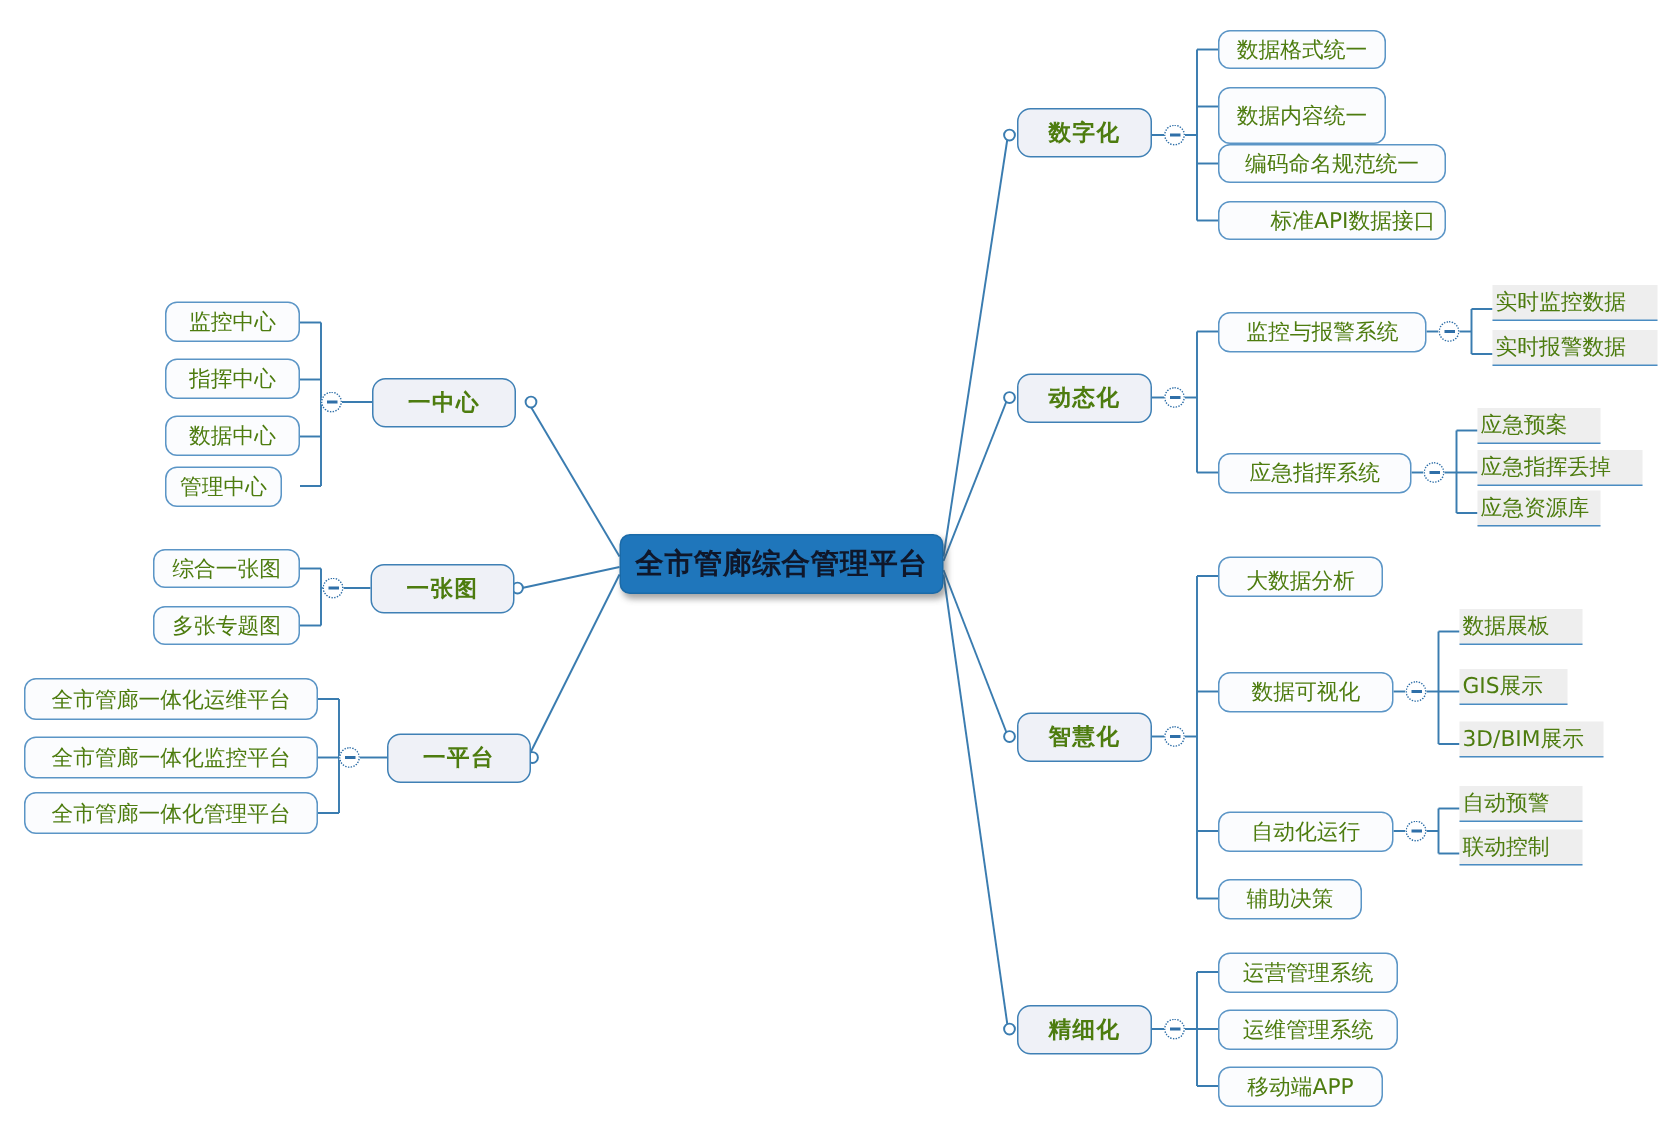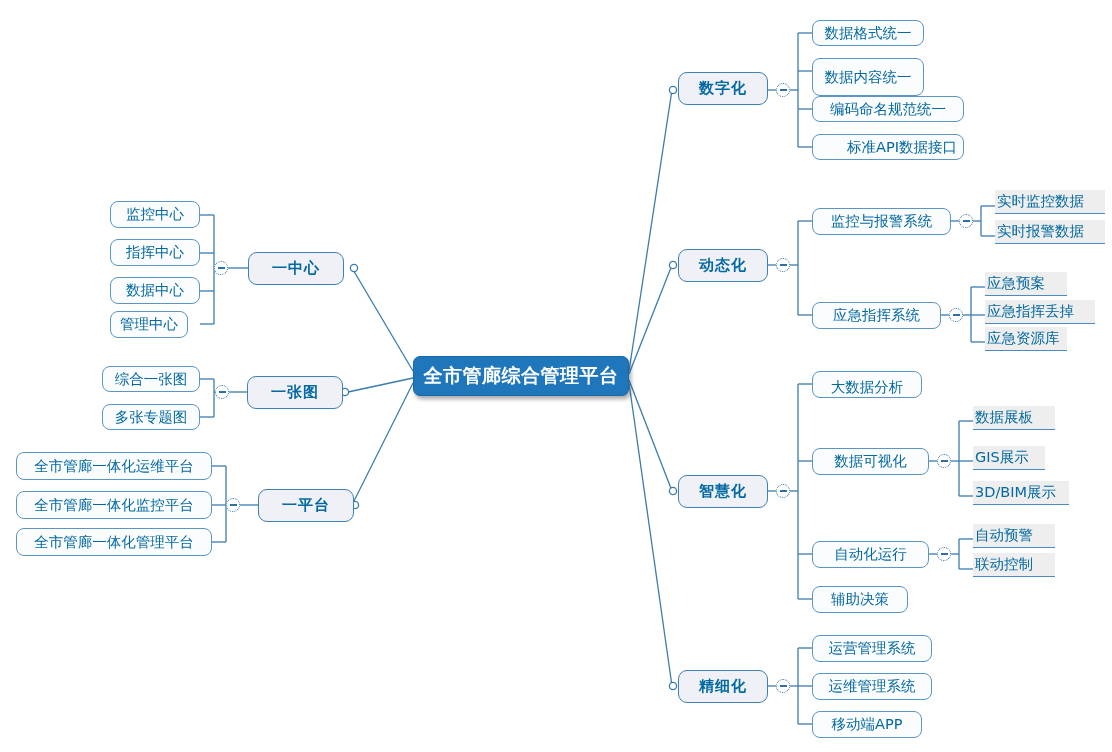--- a/index.html
+++ b/index.html
@@ -26,28 +26,28 @@
     height: 752px;
     pointer-events: none;
   }
   .node {
     position: absolute;
     box-sizing: border-box;
     display: flex;
     align-items: center;
     justify-content: center;
     white-space: nowrap;
-    color: #0369a1;
+    color: #4d7c0f;
   }
   
   .n-root {
     background: #1f76bb;
     border: 1px solid #1a6aa8;
     border-radius: 7px;
-    color: #ffffff;
+    color: #0f172a;
     font-weight: bold;
     font-size: 19px;
     letter-spacing: 0.5px;
     box-shadow: 2px 3px 4px rgba(60,60,60,0.45);
   }
   
   .n-l2 {
     background: #eff1f7;
     border: 1.3px solid #3f80b5;
     border-radius: 9px;

